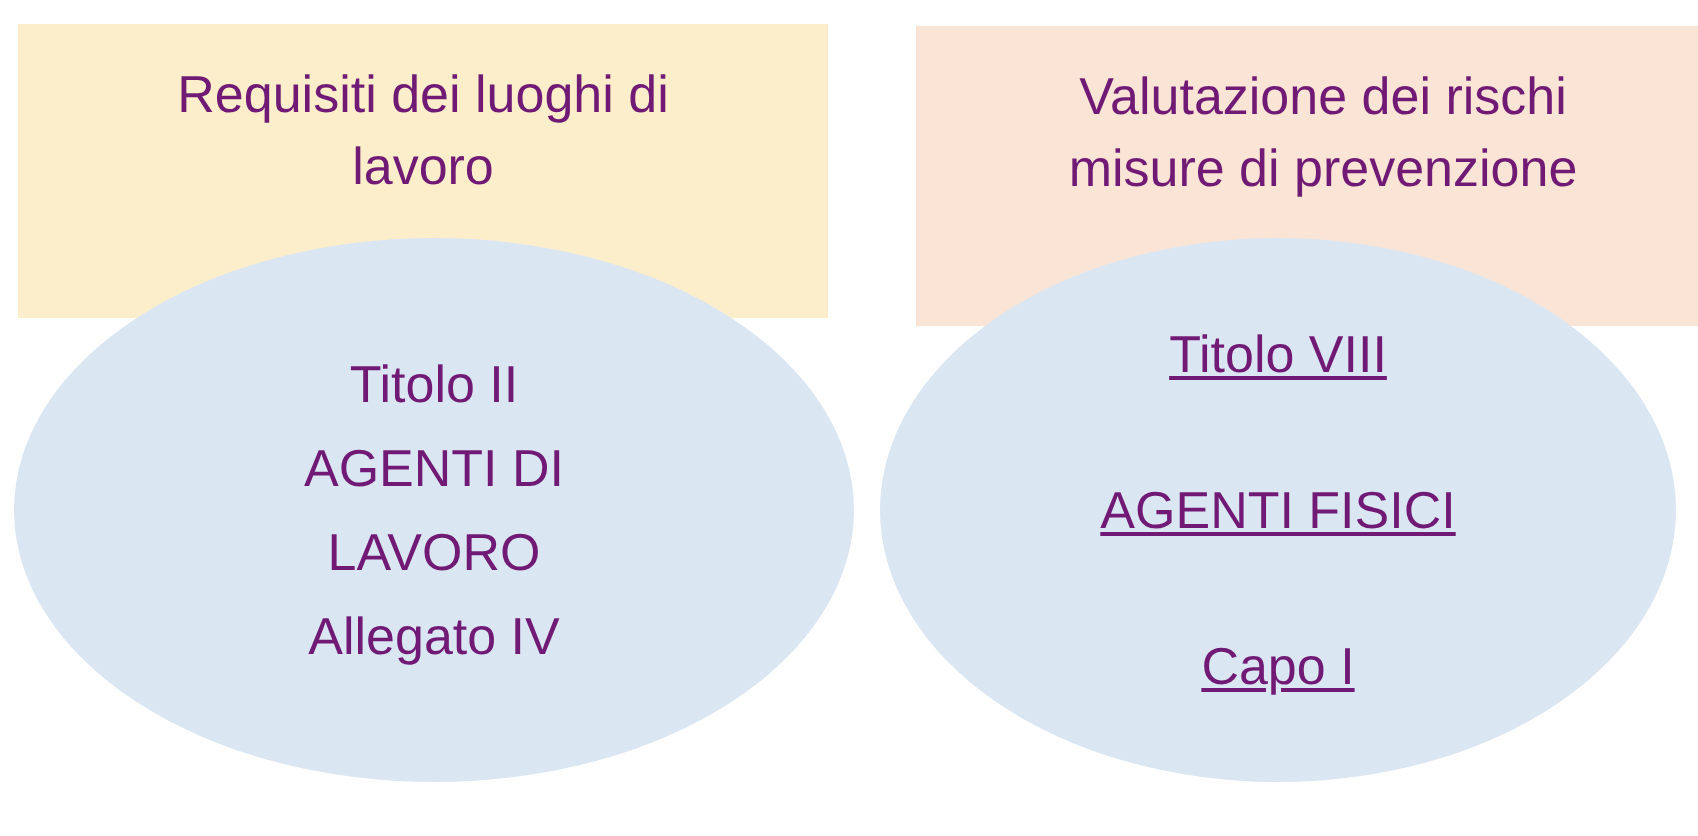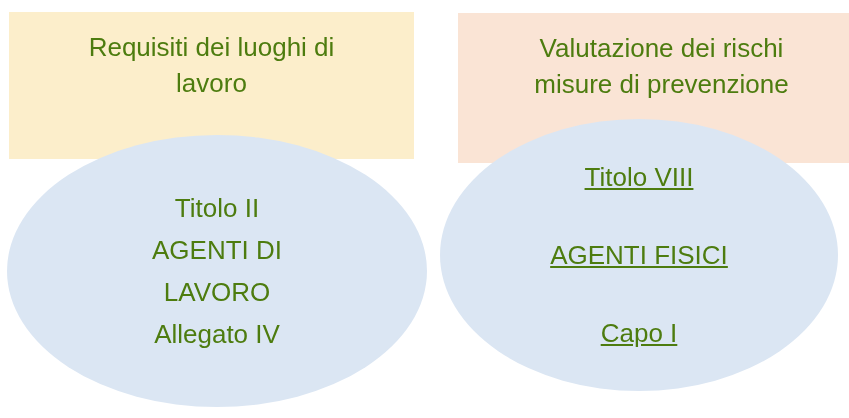--- a/index.html
+++ b/index.html
@@ -45,21 +45,21 @@
     background: var(--ellipse-bg, #DBE6F3);
     display: flex;
     flex-direction: column;
     align-items: center;
     justify-content: center;
     text-align: center;
     font-size: 26px;
   }
   .ellipse-left {
     left: 7px;
-    top: 135px;
+    top: 119px;
     width: 420px;
     height: 272px;
     justify-content: center;
   }
   .ellipse-right {
     left: 440px;
     top: 119px;
     width: 398px;
     height: 272px;
   }
@@ -70,21 +70,21 @@
     line-height: 42px;
     text-decoration: underline;
   }
   .ellipse-right .line + .line {
     margin-top: 36px;
   }
 </style>
 </head>
 <body>
 
-<div class="canvas" style="--box-left-bg: #FCEECB; --box-right-bg: #FAE4D5; --ellipse-bg: #DBE6F3; color: #4d7c0f;">
+<div class="canvas" style="--box-left-bg: #FCEECB; --box-right-bg: #FAE4D5; --ellipse-bg: #DBE6F3; color: #701a75;">
 
   <div class="box box-left">
     <div class="line">Requisiti dei luoghi di</div>
     <div class="line">lavoro</div>
   </div>
 
   <div class="box box-right">
     <div class="line">Valutazione dei rischi</div>
     <div class="line">misure di prevenzione</div>
   </div>

